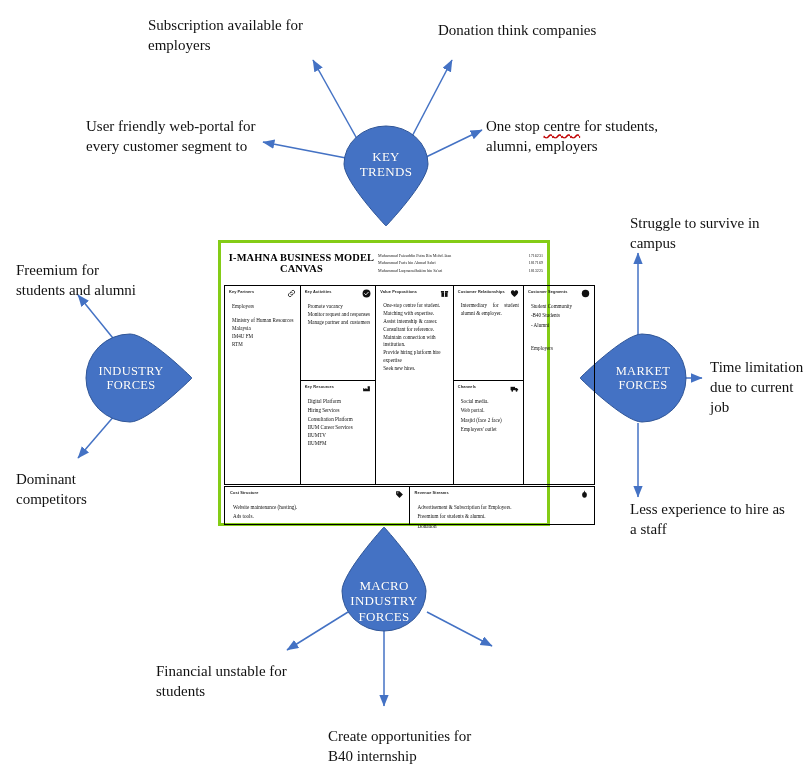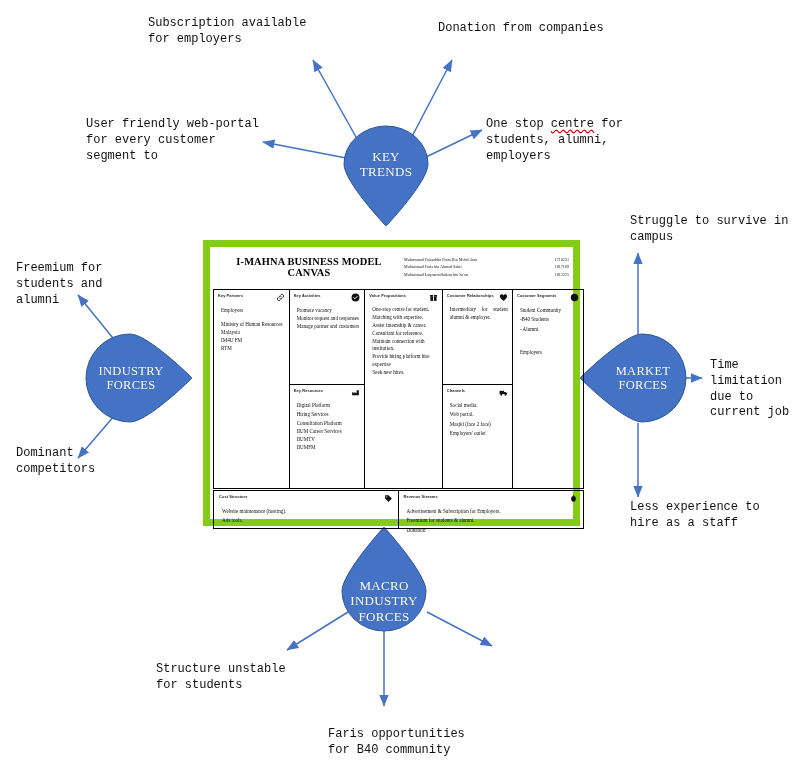--- a/index.html
+++ b/index.html
@@ -2,43 +2,43 @@
 <html><head>
 <meta charset="utf-8">
 <style>
   html,body{margin:0;padding:0;background:#ffffff;}
   body{width:809px;height:772px;position:relative;overflow:hidden;
        font-family:"Liberation Serif", serif;color:#000;}
 
   .stage{position:absolute;left:0;top:0;width:809px;height:772px;}
 
   
-  .note{position:absolute;font-family:Liberation Mono, monospace;
-        font-size:12px;line-height:1.32;color:#111;}
+  .note{position:absolute;font-family:Liberation Serif, serif;
+        font-size:15px;line-height:1.32;color:#111;}
 
   .spell{text-decoration:underline;text-decoration-style:wavy;
          text-decoration-color:#c00000;text-underline-offset:2px;}
 
   
   .arrows{position:absolute;left:0;top:0;width:809px;height:772px;
           pointer-events:none;}
 
   
   .pin{position:absolute;}
   .pin svg{display:block;overflow:visible;}
   .pin .lbl{position:absolute;left:0;top:0;width:100%;
             display:flex;align-items:center;justify-content:center;
             flex-direction:column;color:#ffffff;text-align:center;
             font-family:"Liberation Serif",serif;letter-spacing:.3px;
             text-shadow:0 0 1px rgba(0,0,0,.18);}
   .pin .lbl span{display:block;line-height:1.16;}
 
   
-  .bmc{position:absolute;left:203px;top:240px;width:377px;height:286px;
-       background:#ffffff;border:7px solid #84cc16;box-sizing:border-box;}
+  .bmc{position:absolute;left:218px;top:240px;width:332px;height:286px;
+       background:#ffffff;border:3px solid #84cc16;box-sizing:border-box;}
   .bmc-head{height:40px;display:flex;align-items:center;
             border-bottom:0;box-sizing:border-box;padding:0 4px;}
   .bmc-title{flex:1;text-align:center;font-weight:bold;font-size:10.4px;
              letter-spacing:.15px;font-family:"Liberation Serif",serif;}
   .bmc-team{width:165px;font-size:4.1px;line-height:1.85;
             font-family:"Liberation Serif",serif;color:#1a1a1a;}
   .bmc-team .row{display:flex;justify-content:space-between;gap:4px;
                  white-space:nowrap;}
 
   .grid{position:absolute;left:3px;top:42px;width:371px;height:200px;
@@ -89,39 +89,39 @@
       <line x1="638" y1="423" x2="638" y2="497"></line>
 
       <line x1="348" y1="612" x2="287" y2="650"></line>
       <line x1="384" y1="626" x2="384" y2="706"></line>
       <line x1="427" y1="612" x2="492" y2="646"></line>
     </g>
   </svg>
 
   <div class="note" style="left:148px;top:16px;width:180px;">Subscription available for employers</div>
 
-  <div class="note" style="left:438px;top:21px;width:190px;">Donation from companies</div>
+  <div class="note" style="left:438px;top:21px;width:190px;">Donation think companies</div>
 
   <div class="note" style="left:86px;top:117px;width:185px;">User friendly web-portal for every customer segment to</div>
 
   <div class="note" style="left:486px;top:117px;width:180px;"><span>One stop </span><span class="spell">centre</span><span> for students, alumni, employers</span></div>
 
   <div class="note" style="left:16px;top:261px;width:120px;">Freemium for students and alumni</div>
 
-  <div class="note" style="left:16px;top:446px;width:120px;">Dominant competitors</div>
+  <div class="note" style="left:16px;top:470px;width:120px;">Dominant competitors</div>
 
   <div class="note" style="left:630px;top:214px;width:160px;">Struggle to survive in campus</div>
 
   <div class="note" style="left:710px;top:358px;width:95px;">Time limitation due to current job</div>
 
   <div class="note" style="left:630px;top:500px;width:165px;">Less experience to hire as a staff</div>
 
-  <div class="note" style="left:156px;top:662px;width:150px;">Structure unstable for students</div>
-
-  <div class="note" style="left:328px;top:727px;width:160px;">Faris opportunities for B40 community</div>
+  <div class="note" style="left:156px;top:662px;width:150px;">Financial unstable for students</div>
+
+  <div class="note" style="left:328px;top:727px;width:160px;">Create opportunities for B40 internship</div>
 
 
   <div class="pin" style="left:340px;top:126px;width:92px;height:100px;">
     <svg width="92" height="100" viewBox="0 0 92 100">
       <path d="M46,100 C46,100 4,56 4,38 A42,38 0 1 1 88,38 C88,56 46,100 46,100 Z" fill="#4472C4" stroke="#2F5597" stroke-width="1"></path>
     </svg>
     <div class="lbl" style="height:76px;font-size:13px;">
       <span>KEY</span>
       <span>TRENDS</span>
     </div>

